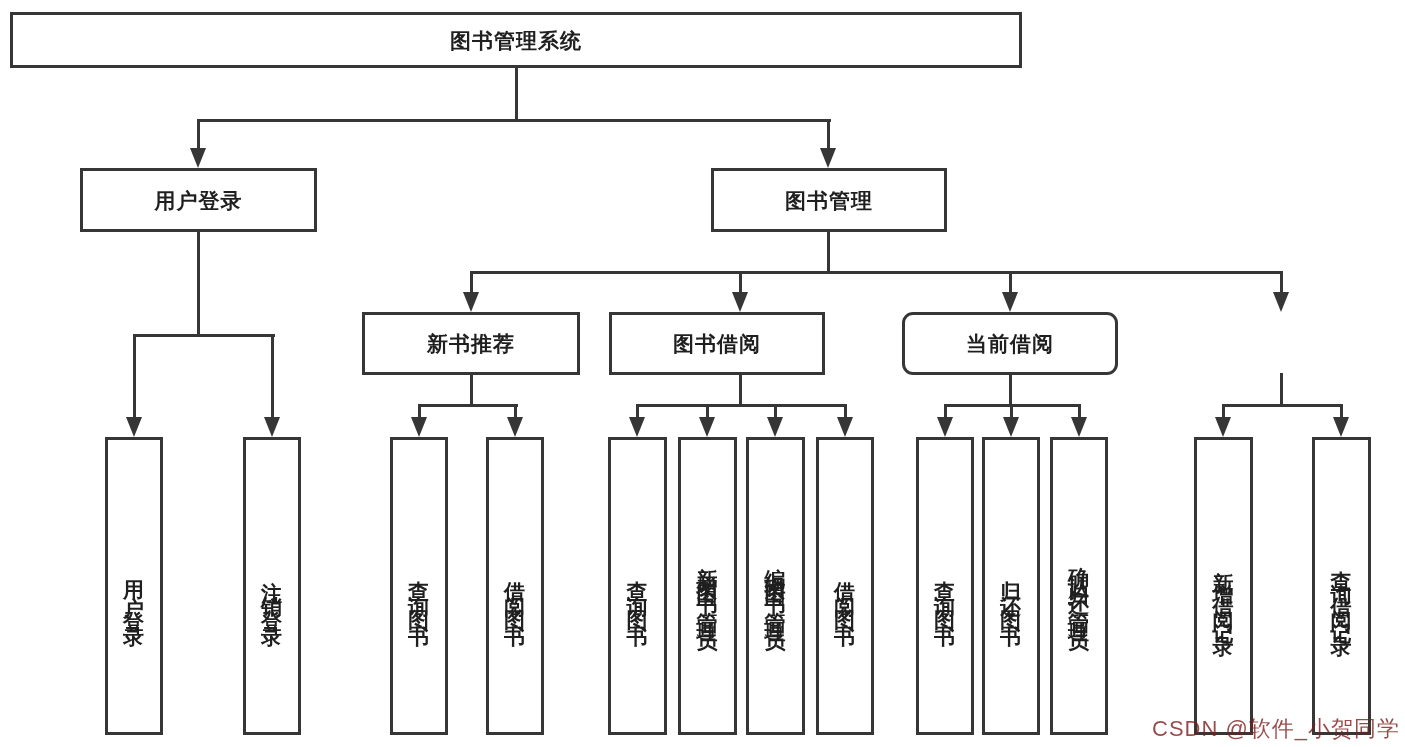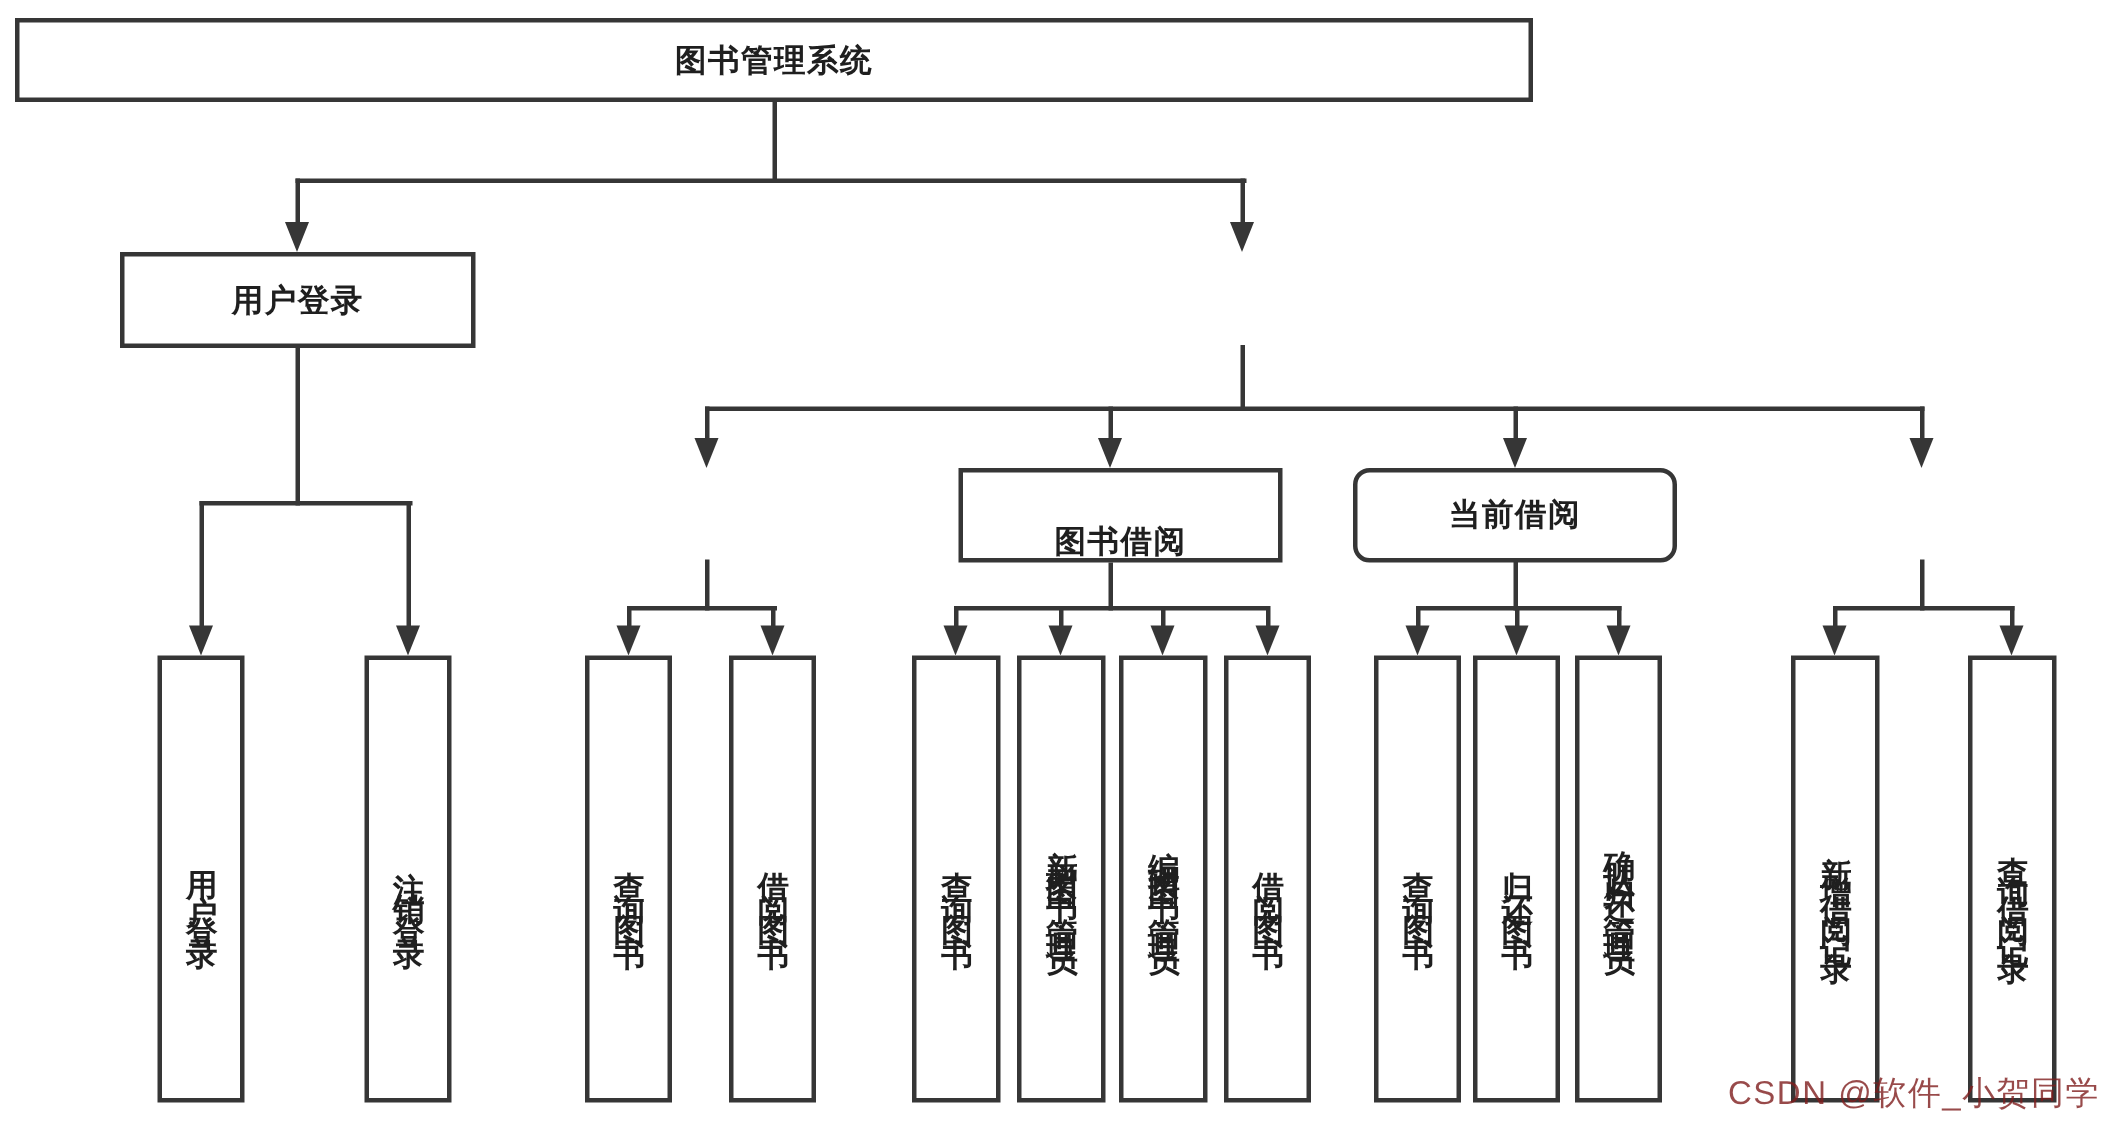--- a/index.html
+++ b/index.html
@@ -114,22 +114,28 @@
   <div class="v" style="left:1340px;top:404px;height:16px;"></div>
   <div class="arrow" style="left:1333px;top:417px;"></div>
 
   <div class="box" style="left:10px;top:12px;width:1012px;height:56px;">
     <span class="hlabel">图书管理系统</span>
   </div>
 
   <div class="box" style="left:80px;top:168px;width:237px;height:64px;">
     <span class="hlabel">用户登录</span>
   </div>
+  <div class="box" style="left:711px;top:168px;width:236px;height:64px;">
+    <span class="hlabel">图书管理</span>
+  </div>
 
-  <div class="box" style="left:639px;top:312px;width:216px;height:63px;align-items:flex-end;">
+  <div class="box" style="left:362px;top:312px;width:218px;height:63px;">
+    <span class="hlabel">新书推荐</span>
+  </div>
+  <div class="box" style="left:609px;top:312px;width:216px;height:63px;">
     <span class="hlabel">图书借阅</span>
   </div>
   <div class="box" style="left:902px;top:312px;width:216px;height:63px;border-radius:11px;">
     <span class="hlabel">当前借阅</span>
   </div>
 
   <div class="box" style="left:105px;top:437px;width:58px;height:298px;">
     <span class="vtext v4">用户登录</span>
   </div>
   <div class="box" style="left:243px;top:437px;width:58px;height:298px;">

